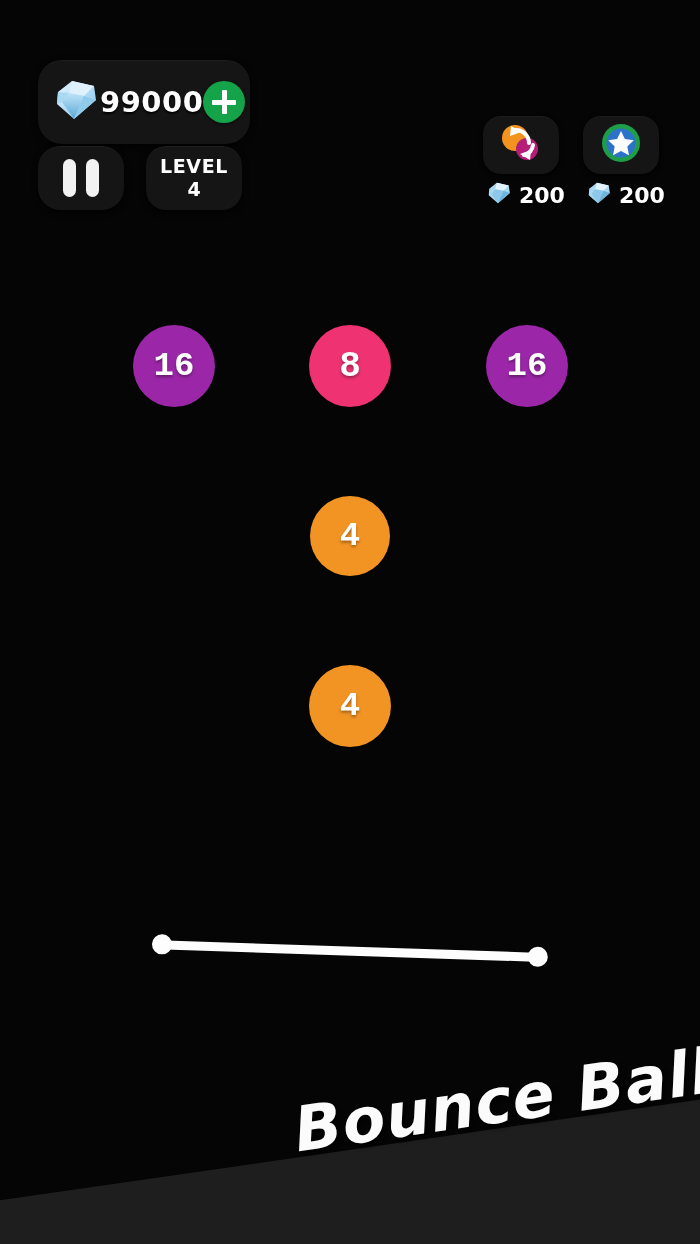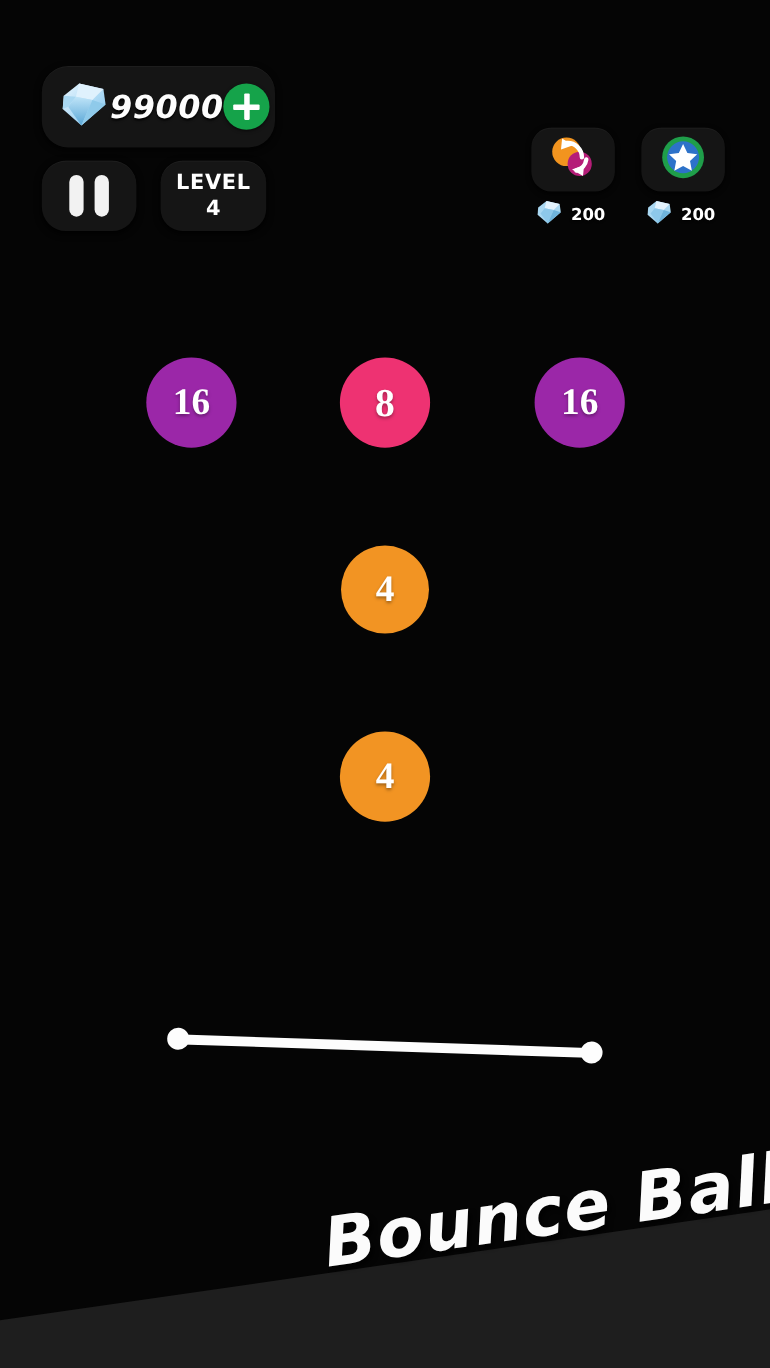--- a/index.html
+++ b/index.html
@@ -26,25 +26,24 @@
     display: flex;
     align-items: center;
     box-sizing: border-box;
   }
 
   
   #gem-counter {
     left: 38px;
     top: 60px;
     width: 212px;
-    height: 74px;
+    height: 84px;
     border-radius: 24px;
     padding: 0 12px 0 14px;
     justify-content: space-between;
-    font-style: italic;
   }
   .gem-icon { flex: 0 0 auto; }
   #gem-amount {
     color: #fdfdfd;
     font-size: 29px;
     font-weight: 700;
     letter-spacing: 0.5px;
     text-shadow: 0 2px 2px rgba(0,0,0,0.9);
     font-family: "DejaVu Sans", sans-serif;
   }
@@ -168,36 +167,36 @@
     top: 182px;
     height: 26px;
     display: flex;
     align-items: center;
     gap: 7px;
   }
   #cost-swap { left: 486px; }
   #cost-star { left: 586px; }
   .cost-text {
     color: #fff;
-    font-size: 15px;
+    font-size: 22px;
     font-weight: 700;
     text-shadow: 0 1px 2px rgba(0,0,0,0.9);
     font-family: "DejaVu Sans", sans-serif;
   }
 
   
   .ball {
     position: absolute;
     border-radius: 50%;
     display: flex;
     align-items: center;
     justify-content: center;
     color: #fff;
     font-weight: 700;
-    font-family: Liberation Serif, serif;
+    font-family: Liberation Mono, monospace;
     text-shadow: 0 2px 3px rgba(0,0,0,0.35);
     user-select: none;
   }
 
   
   #aim-bar {
     position: absolute;
     left: 152px;
     top: 934px;
     width: 396px;

